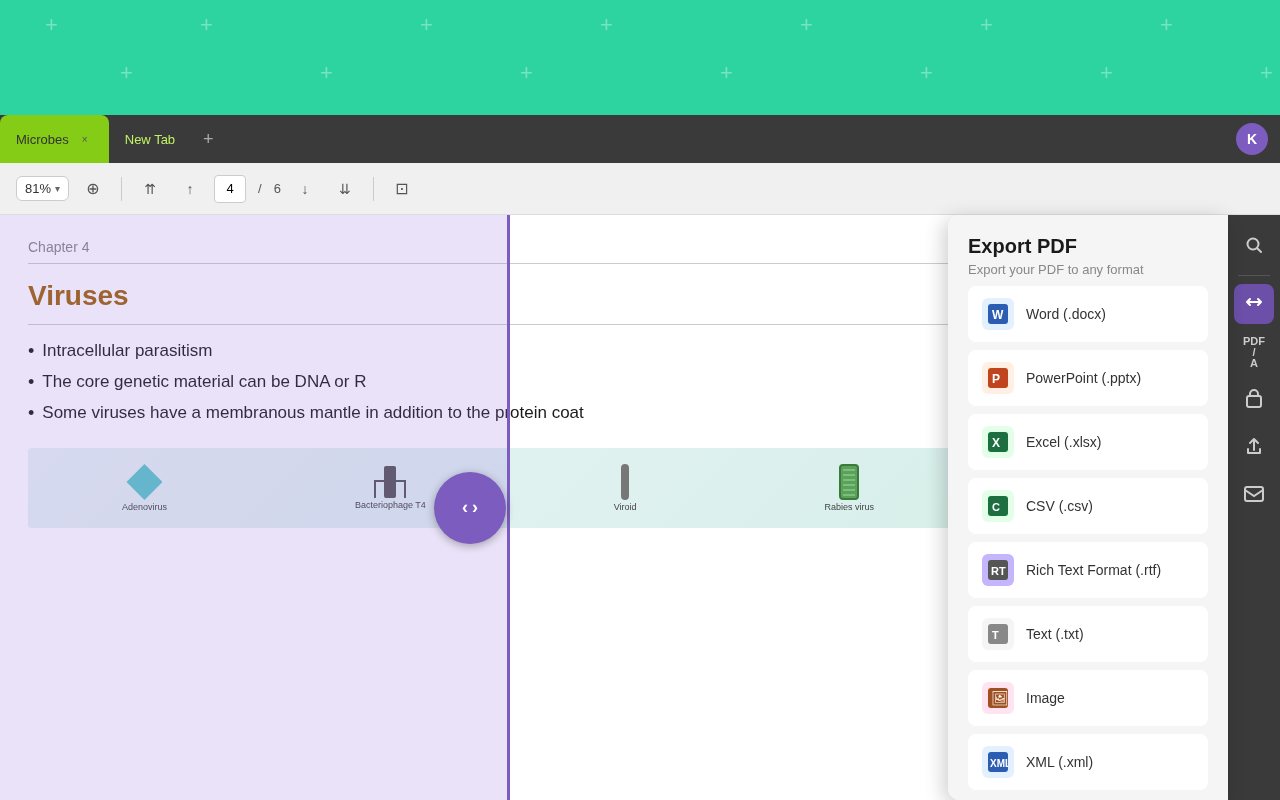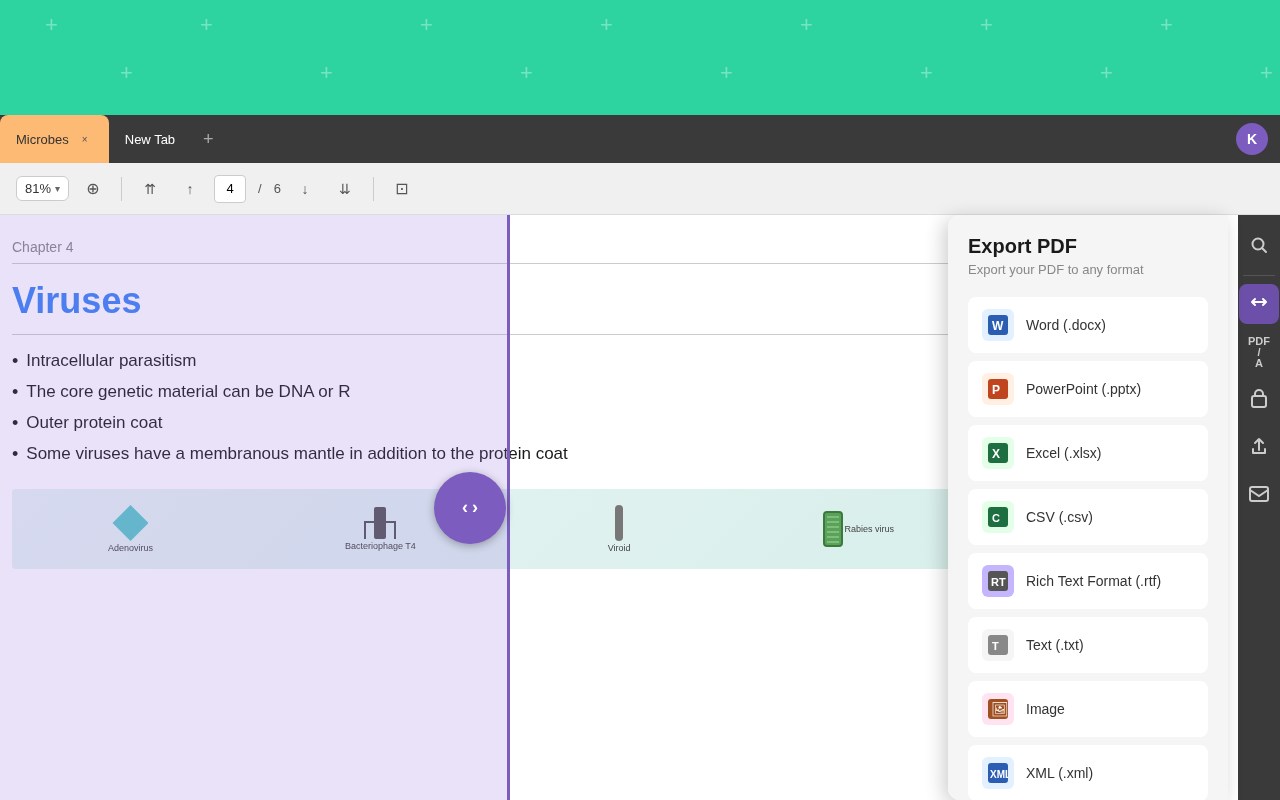--- a/index.html
+++ b/index.html
@@ -32,26 +32,26 @@
       align-items: center;
       position: relative;
     }
     .tab {
       height: 48px;
       display: flex;
       align-items: center;
       padding: 0 16px;
       cursor: pointer;
       position: relative;
-      color: #ffffff;
+      color: #bef264;
       font-size: 13px;
       gap: 8px;
     }
     .tab.active {
-      background: #fdba74;
+      background: #84cc16;
       color: #333;
       border-radius: 8px 8px 0 0;
     }
     .tab-close {
       width: 16px;
       height: 16px;
       border-radius: 50%;
       display: flex;
       align-items: center;
       justify-content: center;
@@ -147,39 +147,39 @@
     }
 
     
     .pdf-viewer {
       flex: 1;
       background: #d0d0d0;
       overflow: hidden;
       position: relative;
     }
     .pdf-content {
-      padding: 24px 12px;
+      padding: 24px 28px;
       background: white;
       position: relative;
       min-height: 100%;
     }
     .chapter-label {
       font-size: 14px;
       color: #888;
       margin-bottom: 8px;
     }
     .chapter-divider {
       border: none;
       border-top: 1px solid #ccc;
       margin-bottom: 16px;
     }
     .pdf-title {
-      font-size: 36px;
+      font-size: 28px;
       font-weight: 800;
-      color: #3b82f6;
+      color: #a16207;
       margin-bottom: 12px;
     }
     .title-divider {
       border: none;
       border-top: 1px solid #ccc;
       margin-bottom: 16px;
     }
     .bullet-list {
       list-style: none;
       padding: 0;
@@ -231,21 +231,21 @@
       box-shadow: 0 2px 8px rgba(0,0,0,0.3);
     }
     .nav-arrow {
       color: white;
       font-size: 18px;
       font-weight: 700;
     }
 
     
     .right-sidebar {
-      width: 42px;
+      width: 52px;
       background: #3a3a3a;
       display: flex;
       flex-direction: column;
       align-items: center;
       padding: 12px 0;
       gap: 8px;
     }
     .sidebar-btn {
       width: 40px;
       height: 40px;
@@ -285,21 +285,21 @@
     }
     .export-panel-title {
       font-size: 20px;
       font-weight: 700;
       color: #1a1a1a;
       margin-bottom: 4px;
     }
     .export-panel-subtitle {
       font-size: 13px;
       color: #888;
-      margin-bottom: 20px;
+      margin-bottom: 9px;
     }
     .export-option {
       display: flex;
       align-items: center;
       gap: 12px;
       padding: 12px 14px;
       background: white;
       border-radius: 8px;
       margin-bottom: 8px;
       cursor: pointer;
@@ -413,23 +413,20 @@
       <h1 class="pdf-title">Viruses</h1>
       <hr class="title-divider">
       <ul class="bullet-list">
         <li>
             <span>Intracellular parasitism</span>
           </li>
         <li>
             <span>The core genetic material can be DNA or R</span>
           </li>
         <li>
-            <span>Outer protein coat</span>
-          </li>
-        <li>
             <span>Some viruses have a membranous mantle in addition to the protein coat</span>
           </li>
       </ul>
 
       <div style="position:relative; margin-top:24px; height:80px; background:linear-gradient(135deg,#e8f4f4,#d4eee8); border-radius:4px; display:flex; align-items:center; justify-content:space-around; overflow:hidden;">
 
         <div style="display:flex;flex-direction:column;align-items:center;gap:2px">
           <div style="width:36px;height:36px;background:#5bc8c8;clip-path:polygon(50% 0%,100% 50%,50% 100%,0% 50%);border-radius:4px;"></div>
           <span style="font-size:9px;color:#444">Adenovirus</span>
         </div>
@@ -439,21 +436,21 @@
             <div style="position:absolute;bottom:0;left:-10px;width:32px;height:18px;border-top:2px solid #555;border-left:2px solid #555;border-right:2px solid #555;"></div>
           </div>
           <span style="font-size:9px;color:#444">Bacteriophage T4</span>
         </div>
 
         <div style="display:flex;flex-direction:column;align-items:center;gap:2px">
           <div style="width:8px;height:36px;background:#777;border-radius:4px;"></div>
           <span style="font-size:9px;color:#444">Viroid</span>
         </div>
 
-        <div style="display:flex;align-items:center;gap:2px">
+        <div style="display:flex;flex-direction:column;align-items:center;gap:2px">
           <div style="width:20px;height:36px;background:#5ca05c;border-radius:4px 4px 4px 4px;position:relative;border:2px solid #3a7a3a;">
             <div style="position:absolute;top:2px;left:2px;right:2px;bottom:2px;background:repeating-linear-gradient(0deg,#7abf7a,#7abf7a 2px,#5ca05c 2px,#5ca05c 5px);"></div>
           </div>
           <span style="font-size:9px;color:#444">Rabies virus</span>
         </div>
 
         <div style="display:flex;flex-direction:column;align-items:center;gap:2px">
           <div style="width:44px;height:44px;border-radius:50%;background:#c45050;opacity:0.7;"></div>
           <span style="font-size:8px;color:#444;text-align:center;line-height:1.2">blood cell<br>10,000 nm<br>in diameter</span>
         </div>

